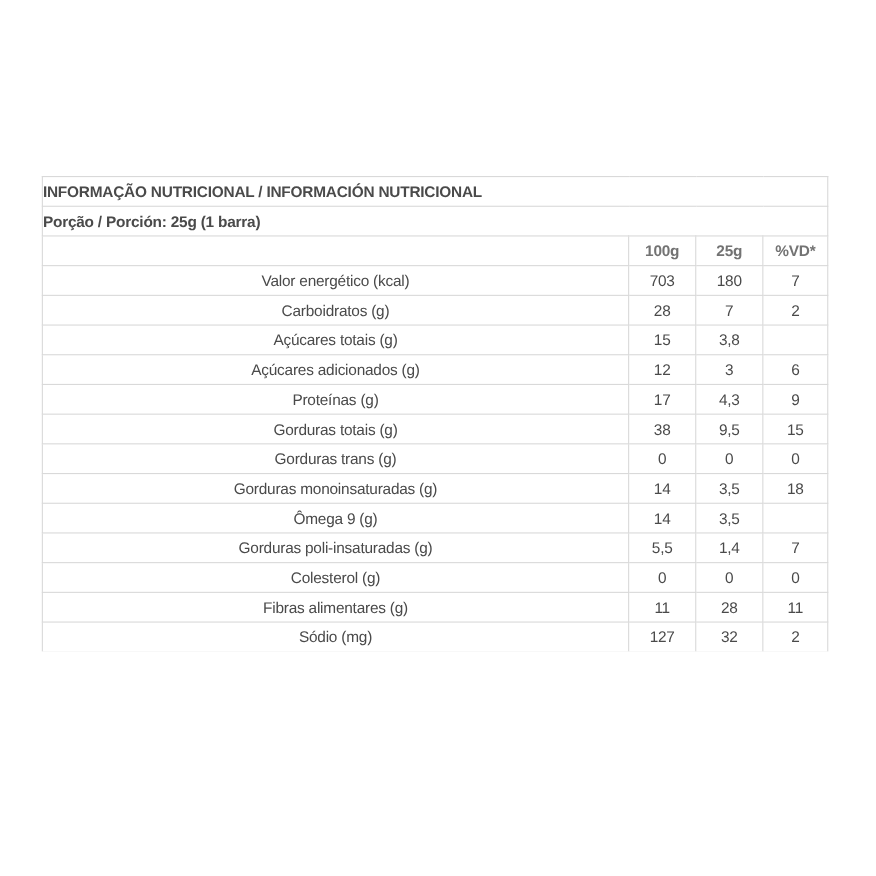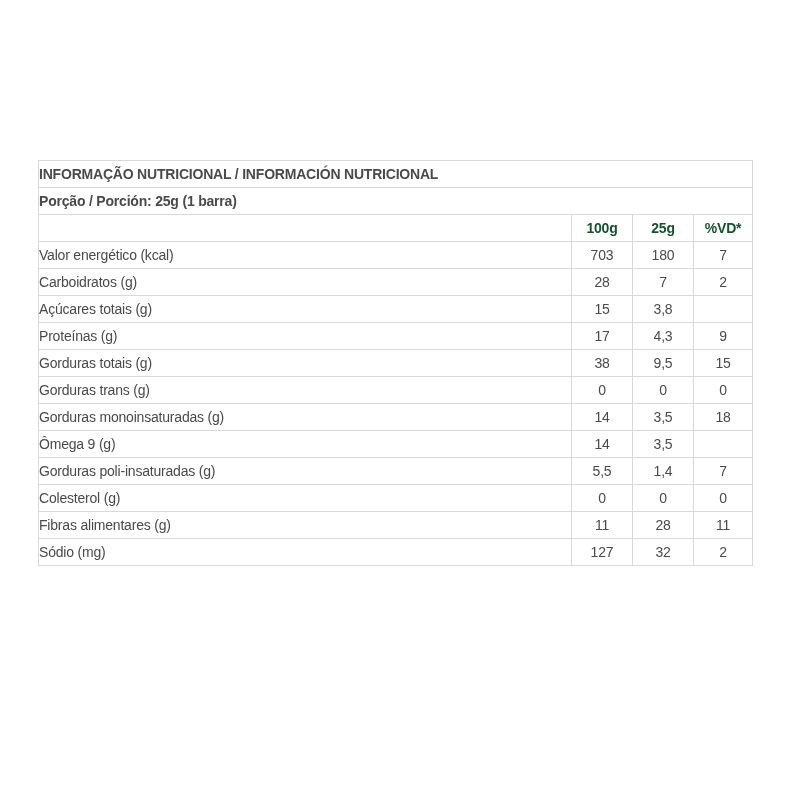--- a/index.html
+++ b/index.html
@@ -31,35 +31,35 @@
     border: 1px solid #d9d9d9;
     height: 26px;
     font-size: 14px;
     color: #4a4a4a;
     padding: 0;
     vertical-align: middle;
     overflow: hidden;
     white-space: nowrap;
   }
   td.label-cell {
-    text-align: left;
+    text-align: center;
     padding-left: 10px;
   }
   td.value-cell {
     text-align: center;
   }
   td.full-row {
     text-align: left;
     padding-left: 10px;
     font-weight: 700;
     color: #3d3d3d;
   }
   tr.col-header td {
     font-weight: 700;
-    color: #14532d;
+    color: #737373;
   }
   col.c-label { width: 533px; }
   col.c-100   { width: 61px; }
   col.c-25    { width: 61px; }
   col.c-vd    { width: 59px; }
 </style>
 </head>
 <body>
 
 <div class="page">
@@ -94,20 +94,26 @@
         <td class="label-cell">Carboidratos (g)</td>
         <td class="value-cell">28</td>
         <td class="value-cell">7</td>
         <td class="value-cell">2</td>
       </tr>
       <tr>
         <td class="label-cell">Açúcares totais (g)</td>
         <td class="value-cell">15</td>
         <td class="value-cell">3,8</td>
         <td class="value-cell"></td>
+      </tr>
+      <tr>
+        <td class="label-cell">Açúcares adicionados (g)</td>
+        <td class="value-cell">12</td>
+        <td class="value-cell">3</td>
+        <td class="value-cell">6</td>
       </tr>
       <tr>
         <td class="label-cell">Proteínas (g)</td>
         <td class="value-cell">17</td>
         <td class="value-cell">4,3</td>
         <td class="value-cell">9</td>
       </tr>
       <tr>
         <td class="label-cell">Gorduras totais (g)</td>
         <td class="value-cell">38</td>

